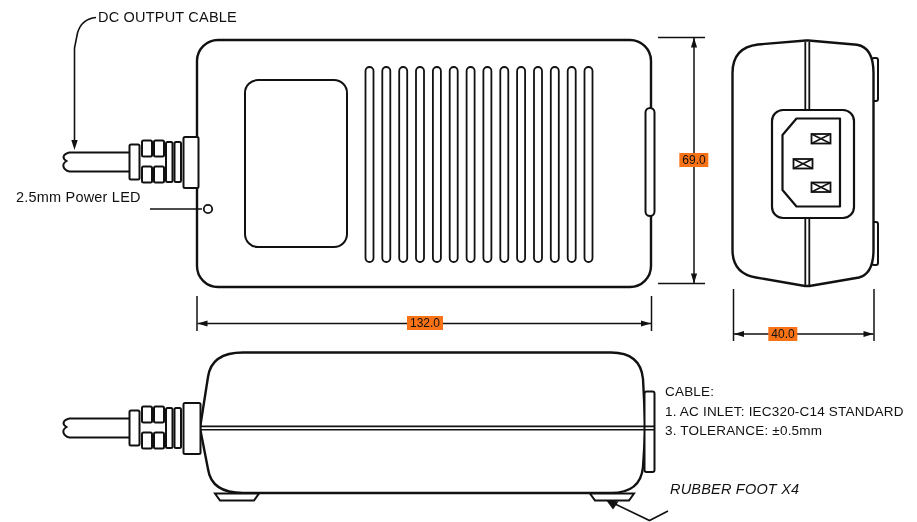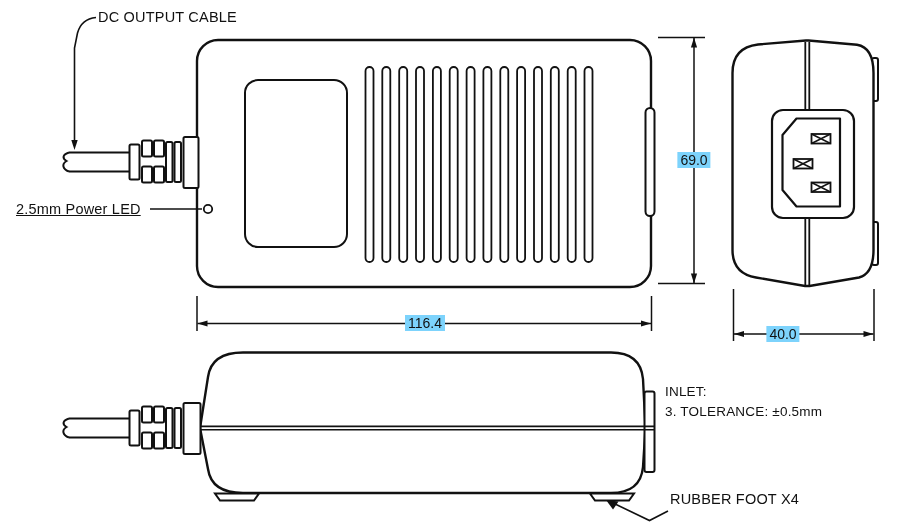--- a/index.html
+++ b/index.html
@@ -3,21 +3,21 @@
 <meta charset="utf-8">
 <style>
   html,body{margin:0;padding:0;background:#ffffff;}
   .stage{
     position:relative;width:917px;height:522px;background:#ffffff;overflow:hidden;
     font-family:"Liberation Sans", sans-serif;color:#111;margin-left:12px;
   }
   .stage svg{position:absolute;left:0;top:0;}
   .lbl{position:absolute;white-space:nowrap;color:#111;}
   .lbl-callout{font-size:14.5px;letter-spacing:.2px;}
-  .lbl-dim{font-size:14px;background:#7dd3fc;padding:0 3px;transform:translate(-50%,-50%);}
+  .lbl-dim{font-size:12px;background:#f97316;padding:0 3px;transform:translate(-50%,-50%);}
   .note{position:absolute;left:653px;top:382px;font-size:13.5px;line-height:19.5px;letter-spacing:.2px;}
   .note div{white-space:nowrap;}
 </style>
 </head>
 <body>
 
 <div class="stage">
 
 <svg width="917" height="522" viewBox="0 0 917 522">
 
@@ -143,28 +143,29 @@
   </g>
 
   <g stroke="#111111" stroke-width="1.6">
     <path d="M656,511 L637.5,520.5 L601,503" fill="none"></path>
     <polygon points="594,500 606.5,501.5 601,509.5" fill="#111111" stroke="none"></polygon>
   </g>
 </svg>
 
   <div class="lbl lbl-callout" style="left:86px;top:9px;">DC OUTPUT CABLE</div>
 
-  <div class="lbl lbl-callout" style="left:4px;top:201px;text-decoration:underline;">2.5mm Power LED</div>
+  <div class="lbl lbl-callout" style="left:4px;top:189px;">2.5mm Power LED</div>
 
   <div class="lbl lbl-dim" style="left:682px;top:160px;">69.0</div>
 
-  <div class="lbl lbl-dim" style="left:413px;top:323px;">116.4</div>
+  <div class="lbl lbl-dim" style="left:413px;top:323px;">132.0</div>
 
   <div class="lbl lbl-dim" style="left:771px;top:334px;">40.0</div>
 
   <div class="note">
-    <div>INLET:</div>
+    <div>CABLE:</div>
+    <div>1. AC INLET: IEC320-C14 STANDARD</div>
     <div>3. TOLERANCE: ±0.5mm</div>
   </div>
 
-  <div class="lbl lbl-callout" style="left:658px;top:491px;">RUBBER FOOT X4</div>
+  <div class="lbl lbl-callout" style="left:658px;top:481px;font-style:italic;">RUBBER FOOT X4</div>
 
 </div>
 
 </body></html>

